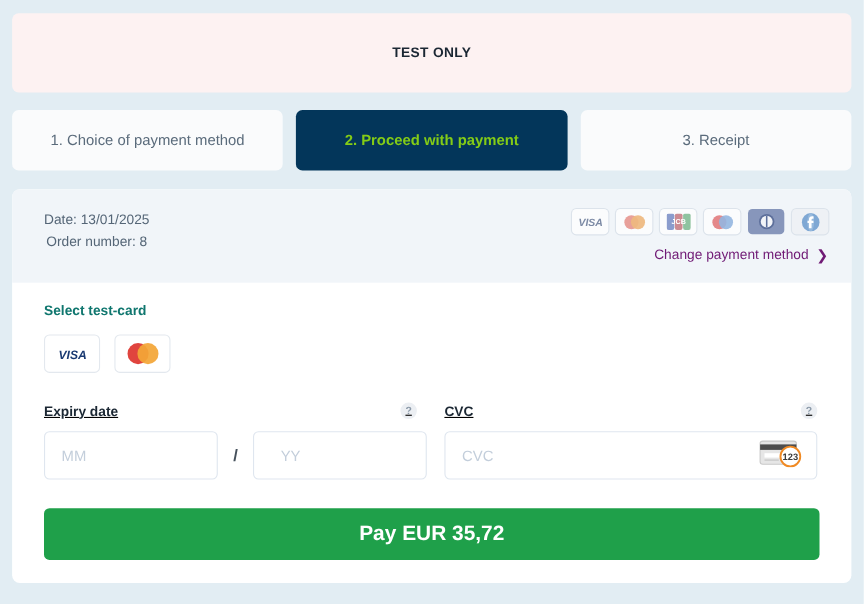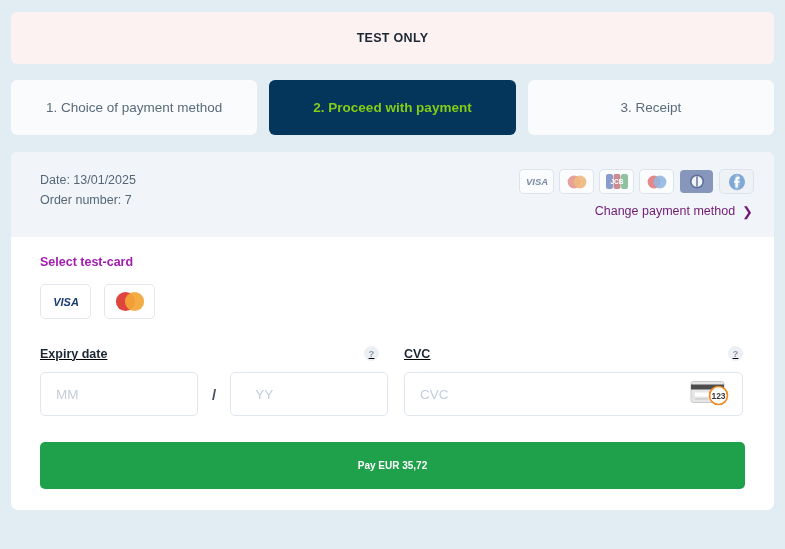--- a/index.html
+++ b/index.html
@@ -8,21 +8,21 @@
     width: 785px; height: 549px;
     background: #e2edf3;
     font-family: "Liberation Sans", sans-serif;
     overflow: hidden;
   }
   .page { width: 785px; height: 549px; position: relative; padding: 0 11px; }
 
   
   .test-banner {
     margin-top: 12px;
-    height: 52px;
+    height: 72px;
     background: #fdf2f2;
     border-radius: 6px;
     display: flex; align-items: center; justify-content: center;
   }
   .test-banner-text {
     font-size: 12.5px; font-weight: bold; color: #1b2733;
     letter-spacing: .3px;
   }
 
   
@@ -49,21 +49,21 @@
     margin-top: 17px;
     border-radius: 7px;
     background: #ffffff;
     overflow: hidden;
     height: 358px;
   }
   .card-head {
     background: #f1f5f9;
     height: 85px;
     padding: 18px 21px 0 29px;
-    display: flex; justify-content: space-between;
+    display: flex; justify-content: space-between; text-align: center;
   }
   .order-info { font-size: 12.5px; color: #556677; line-height: 20px; }
   .order-line { white-space: nowrap; }
 
   .head-right { display: flex; flex-direction: column; align-items: flex-end; }
   .brand-row { display: flex; gap: 7px; }
   .brand {
     width: 33px; height: 23px; border-radius: 4px;
     background: #fbfcfd;
     display: flex; align-items: center; justify-content: center;
@@ -74,21 +74,21 @@
     margin-top: 11px;
     font-size: 12.5px; color: #701a75;
     display: flex; align-items: center; gap: 7px;
     cursor: pointer;
   }
   .chev { font-size: 13px; line-height: 1; }
 
   
   .body { padding: 18px 29px 0 29px; }
   .sec-label {
-    font-size: 12.5px; font-weight: bold; color: #a21caf;
+    font-size: 12.5px; font-weight: bold; color: #0f766e;
   }
   .testcards { display: flex; gap: 13px; margin-top: 15px; }
   .testcard {
     width: 51px; height: 35px; border-radius: 5px;
     background: #ffffff;
     border: 1px solid #e3e8ee;
     display: flex; align-items: center; justify-content: center;
     cursor: pointer;
   }
 
@@ -133,21 +133,21 @@
     transform: translateY(-50%);
     pointer-events: none;
   }
 
   
   .pay-btn {
     margin: 26px 29px 0 29px;
     height: 47px;
     background: #1fa04a;
     border: none; border-radius: 5px;
-    color: #ffffff; font-size: 10px; font-weight: bold;
+    color: #ffffff; font-size: 19px; font-weight: bold;
     font-family: "Liberation Sans", sans-serif;
     cursor: pointer;
     width: calc(100% - 58px);
   }
 </style>
 </head>
 <body>
 
 <div class="page">
 
@@ -165,21 +165,21 @@
     <div class="tab">
       <span>3. Receipt</span>
     </div>
   </div>
 
   <div class="card">
 
     <div class="card-head">
       <div class="order-info">
         <div class="order-line">Date: 13/01/2025</div>
-        <div class="order-line">Order number: 7</div>
+        <div class="order-line">Order number: 8</div>
       </div>
 
       <div class="head-right">
         <div class="brand-row">
 
           <div class="brand">
             <svg width="26" height="11" viewBox="0 0 26 11">
               <text x="13" y="9" text-anchor="middle" font-family="Liberation Sans, sans-serif" font-size="9.5" font-weight="bold" font-style="italic" fill="#7c8aa5">VISA</text>
             </svg>
           </div>

